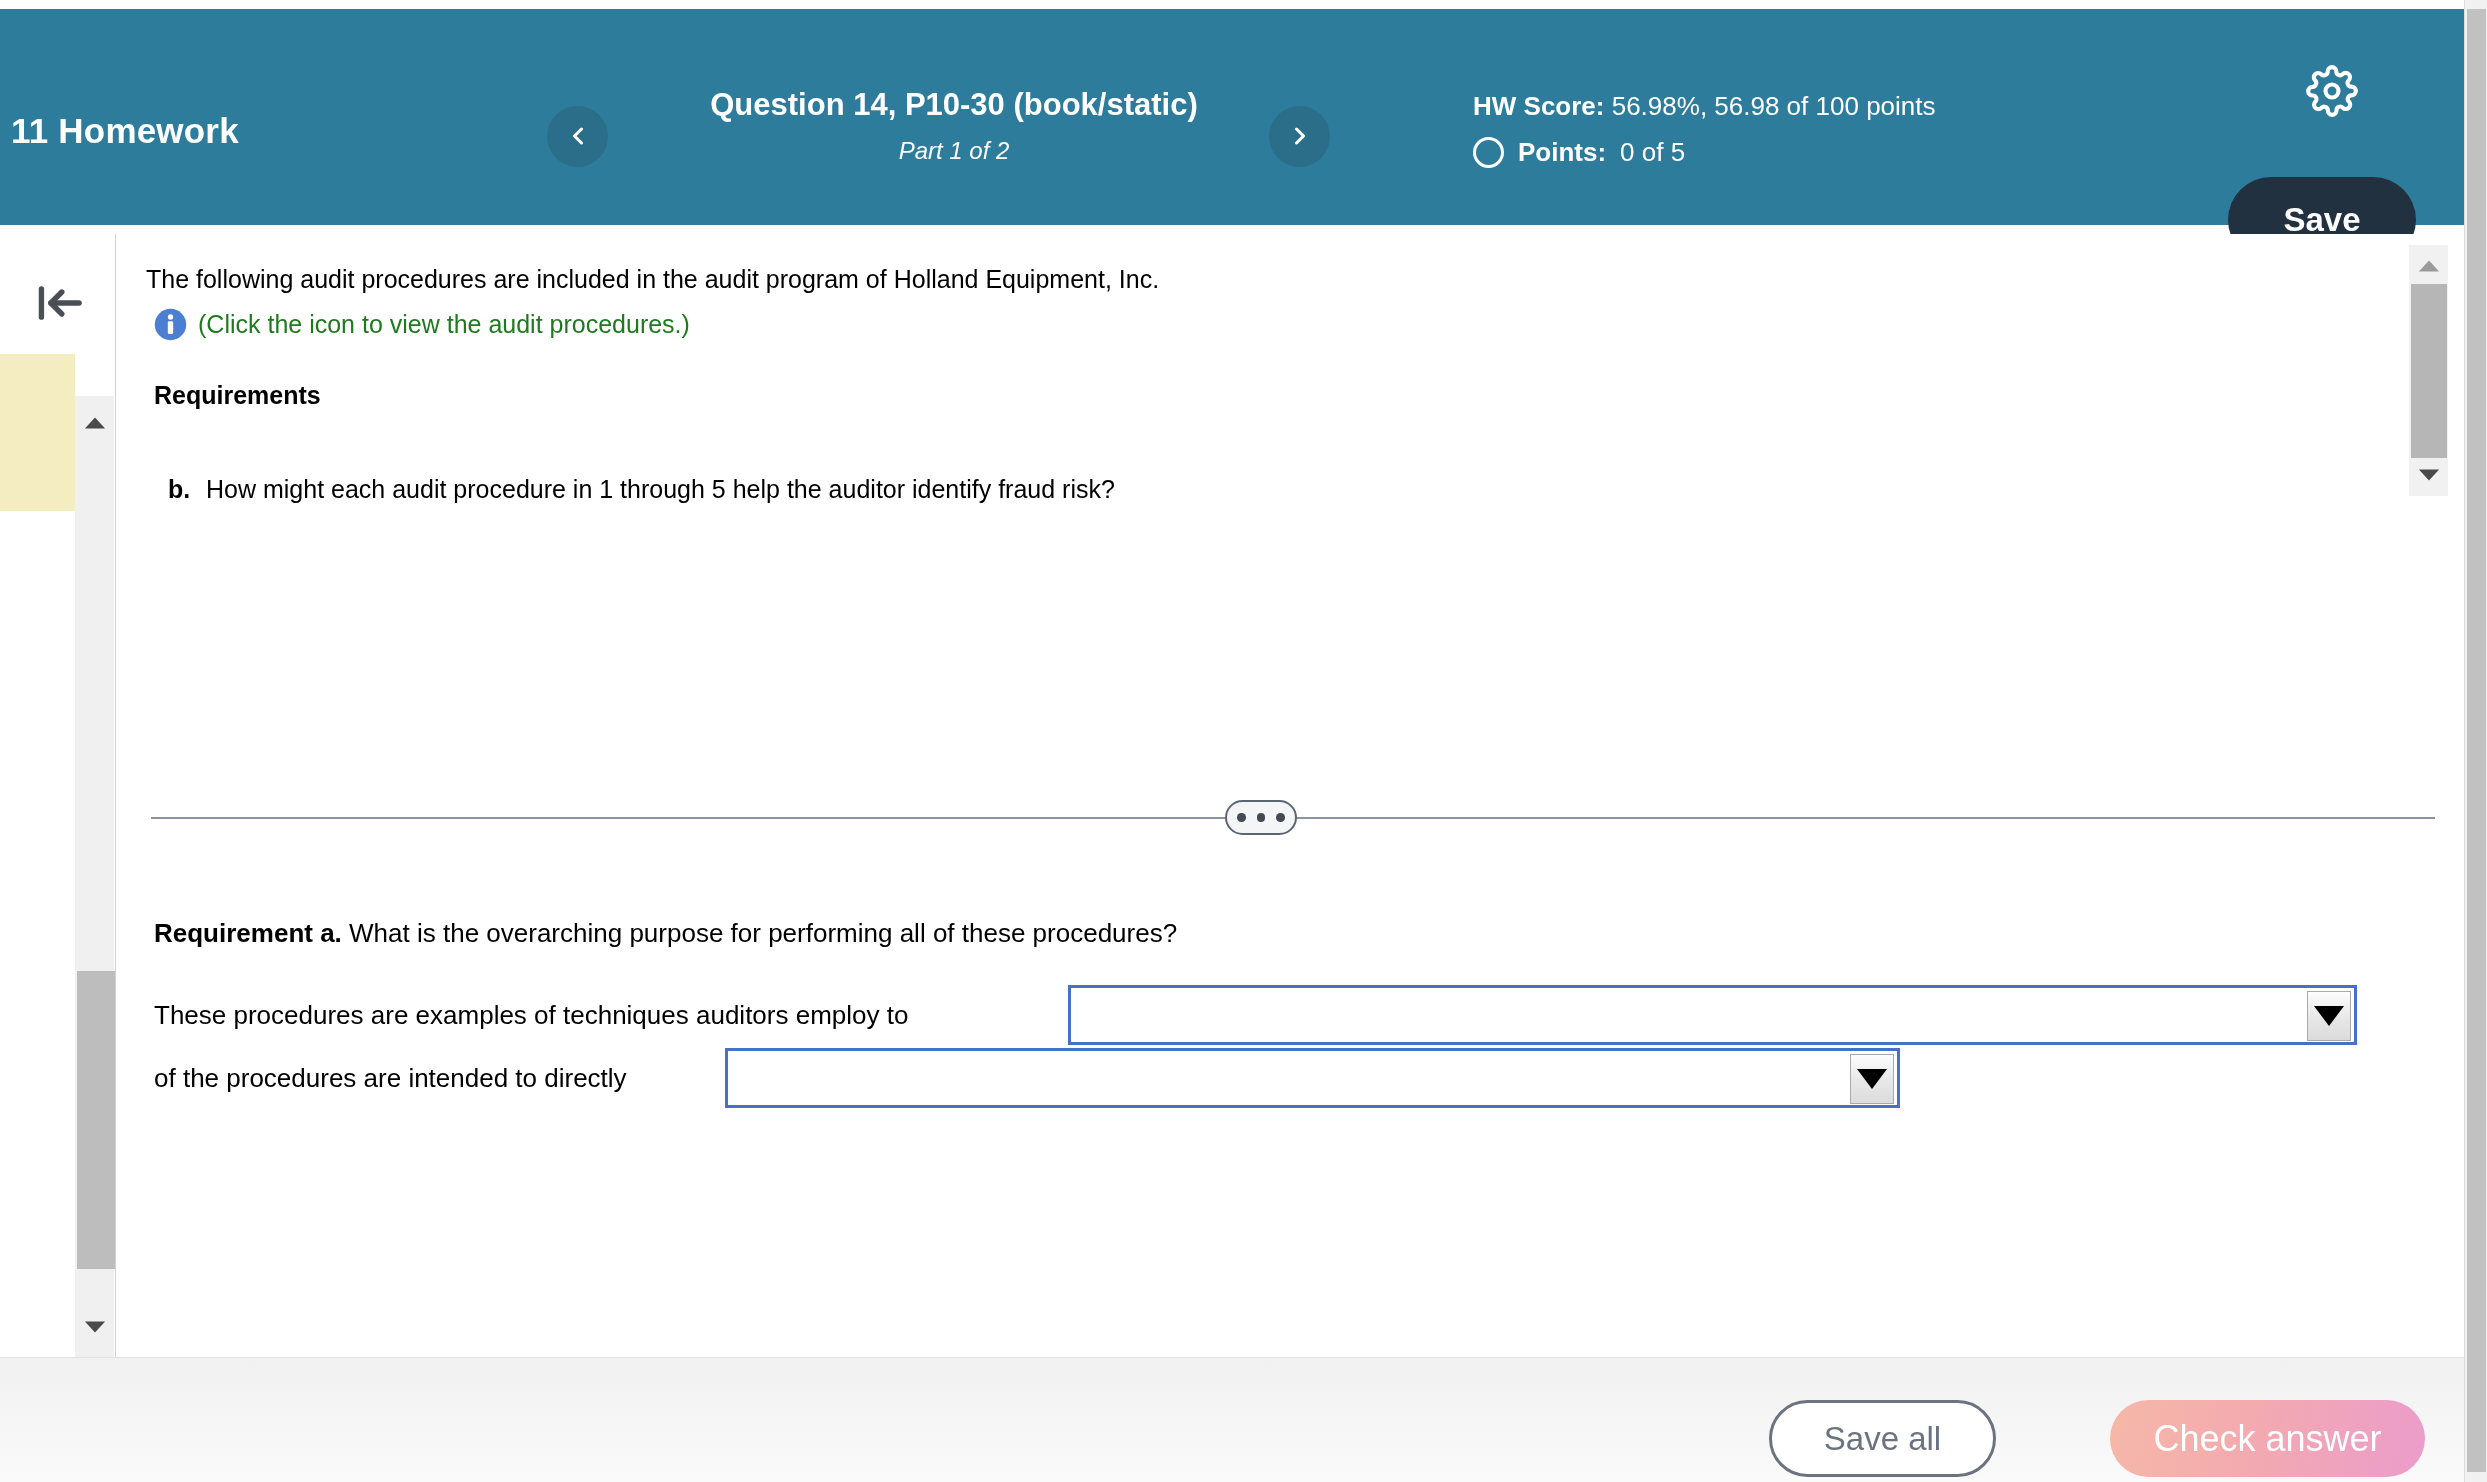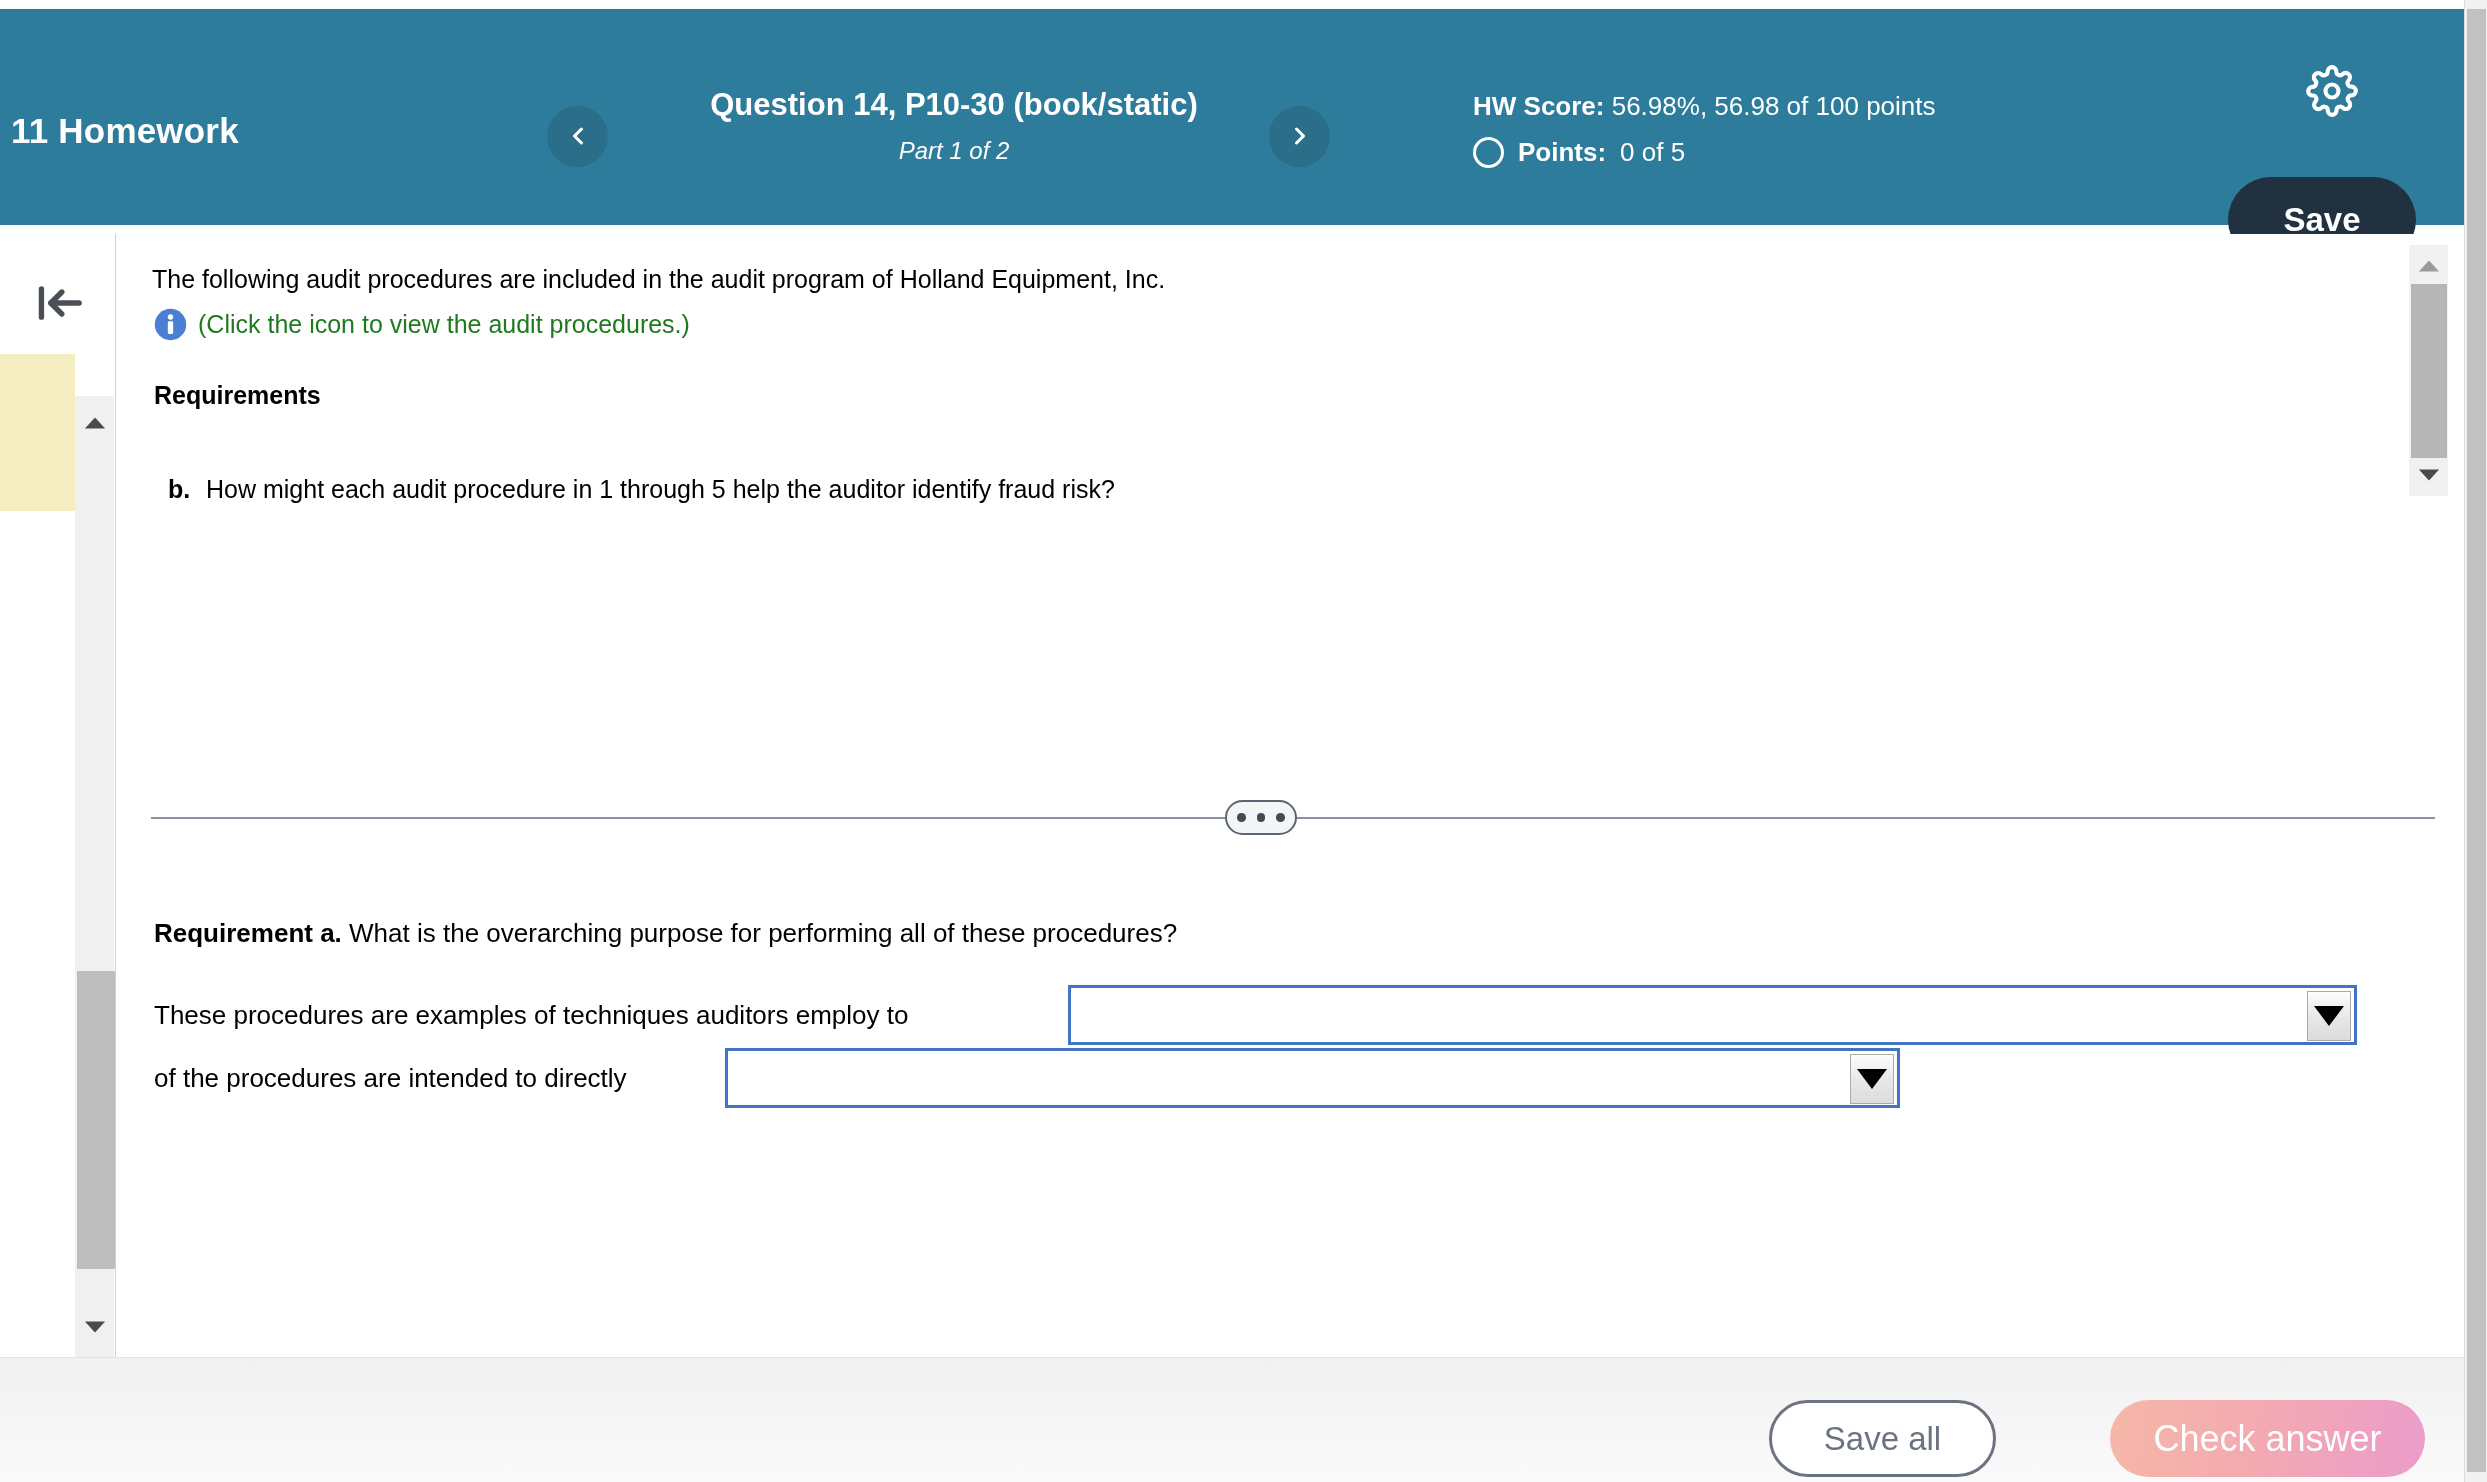--- a/index.html
+++ b/index.html
@@ -124,21 +124,21 @@
               display:flex; align-items:center; justify-content:center; cursor:pointer; }
   .cs-arrow.up { top:1.6px; }
   .cs-arrow.down { bottom:1.6px; }
   .cs-thumb {
     position:absolute; left:1.6px; top:39px; width:36px; height:174px;
     background:#b6b6b6; cursor:pointer;
   }
 
   
   .intro-line {
-    position:absolute; left:34px; top:31px;
+    position:absolute; left:28px; top:31px;
     font-size:25px; color:#000; white-space:nowrap;
   }
   .info-line {
     position:absolute; left:36px; top:74px;
     display:flex; align-items:center; gap:11px;
   }
   .info-icon { width:33px; height:33px; flex:0 0 auto; cursor:pointer; }
   .info-text { font-size:25px; color:#1f7a1f; white-space:nowrap; cursor:pointer; }
 
   .req-head {

